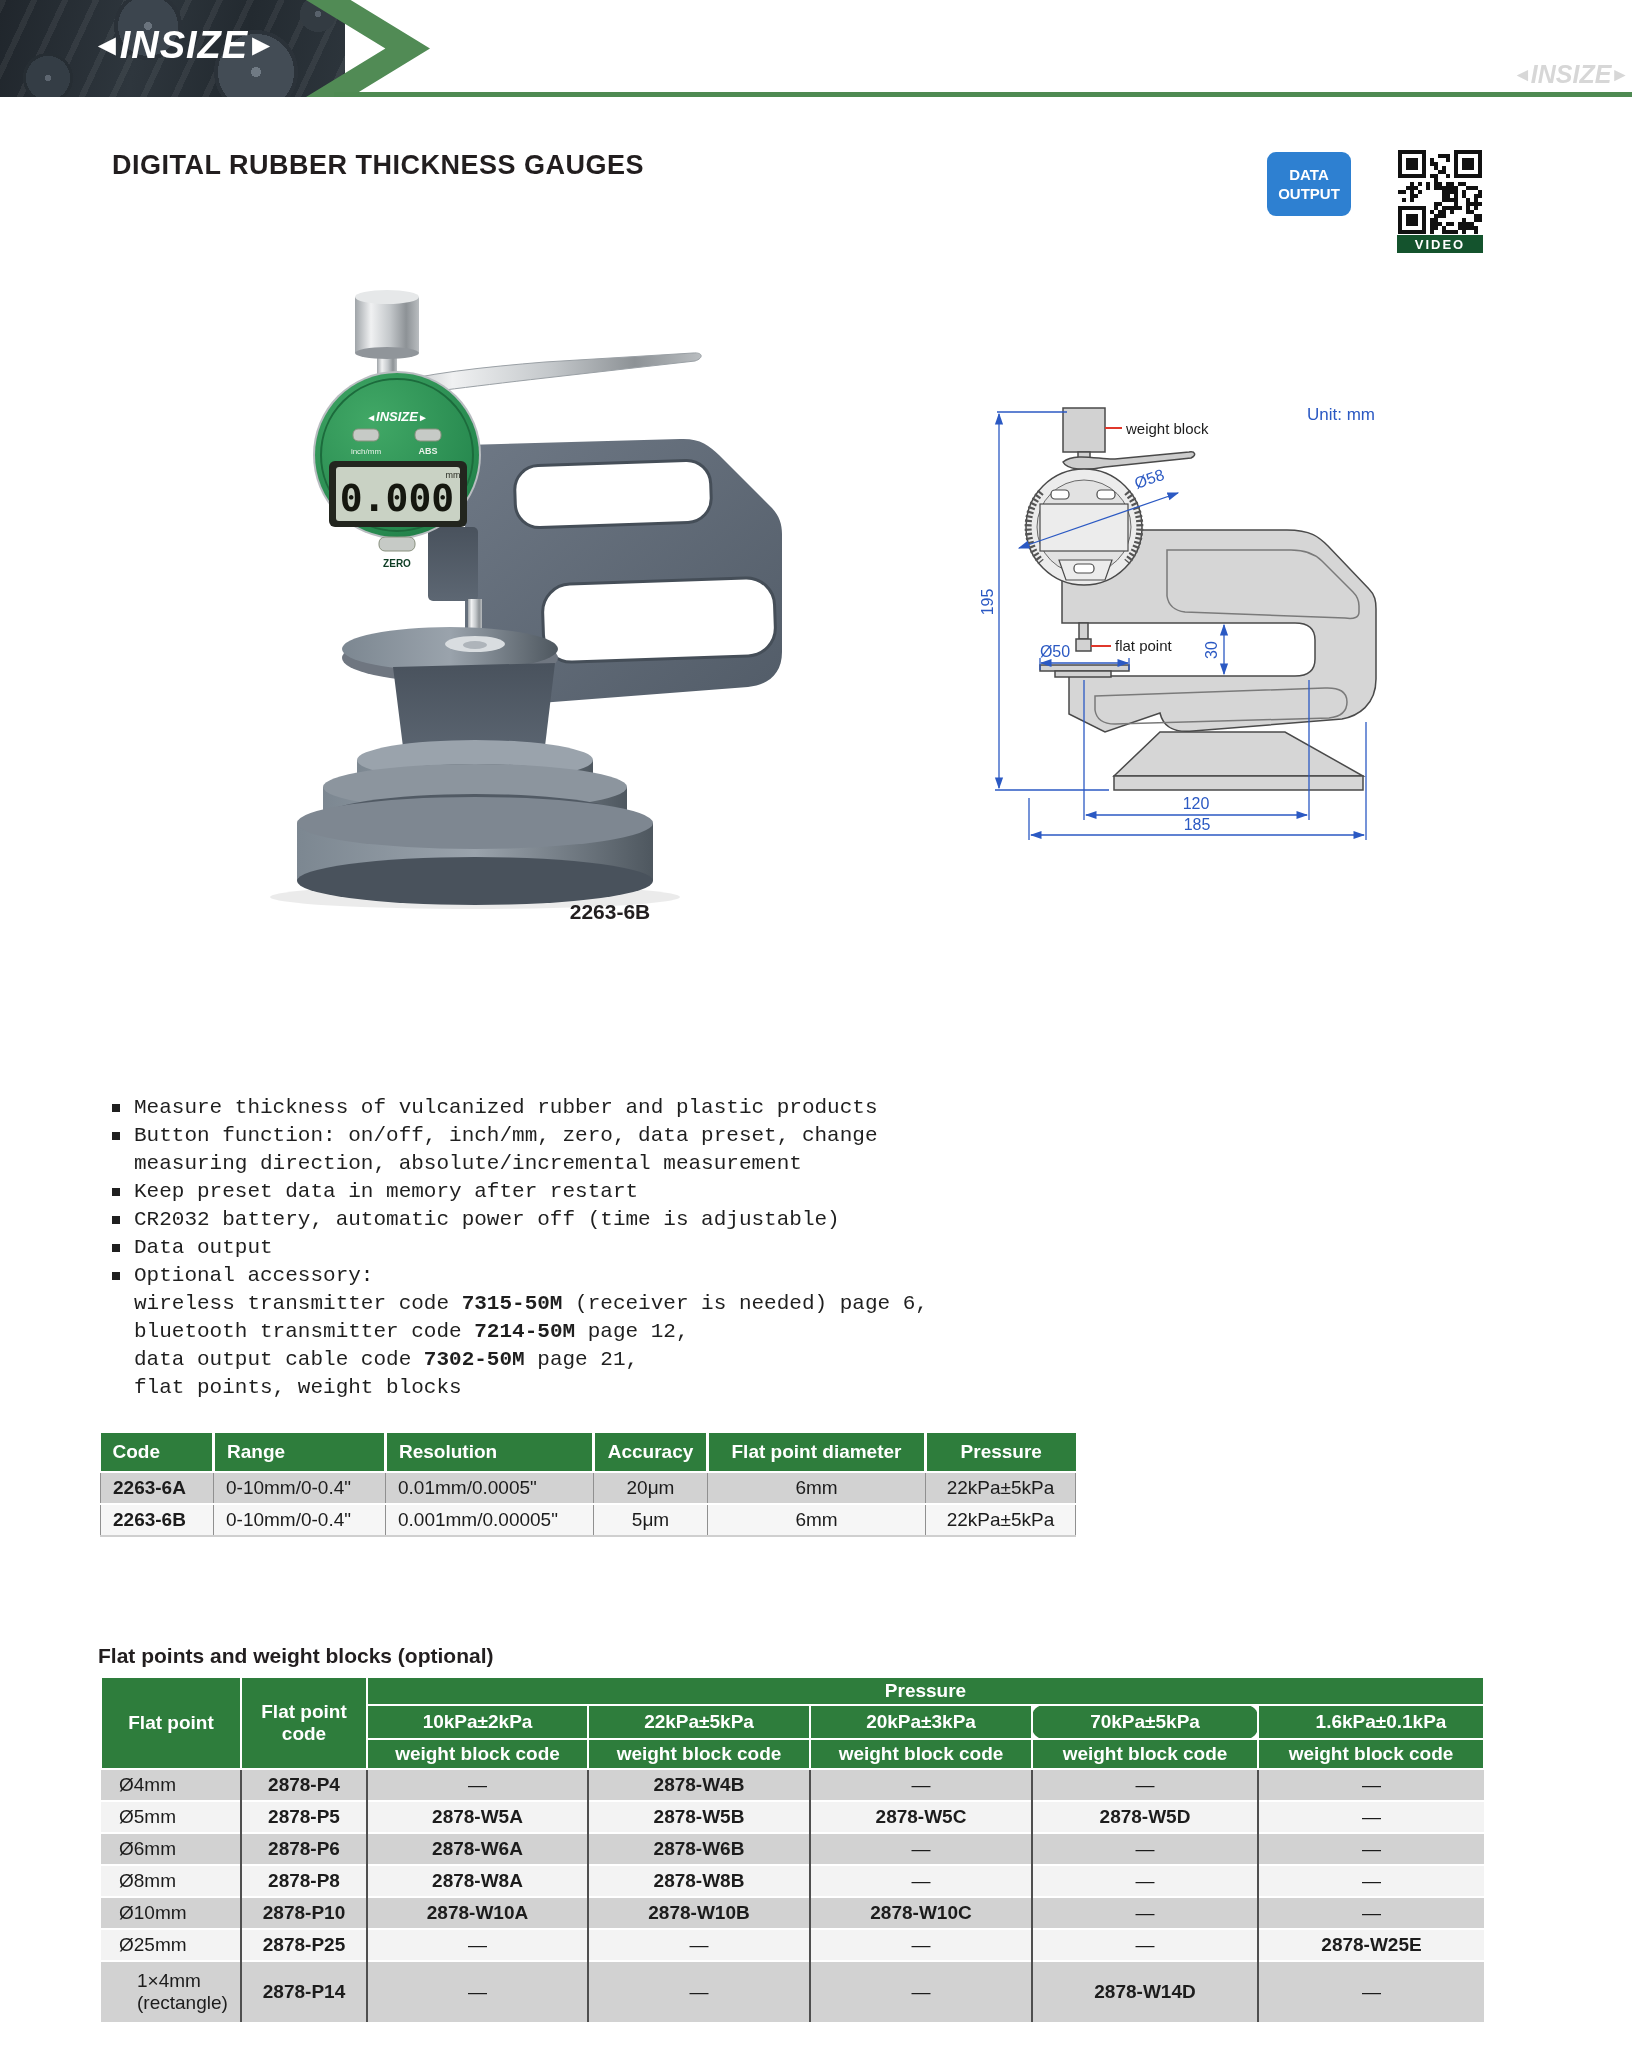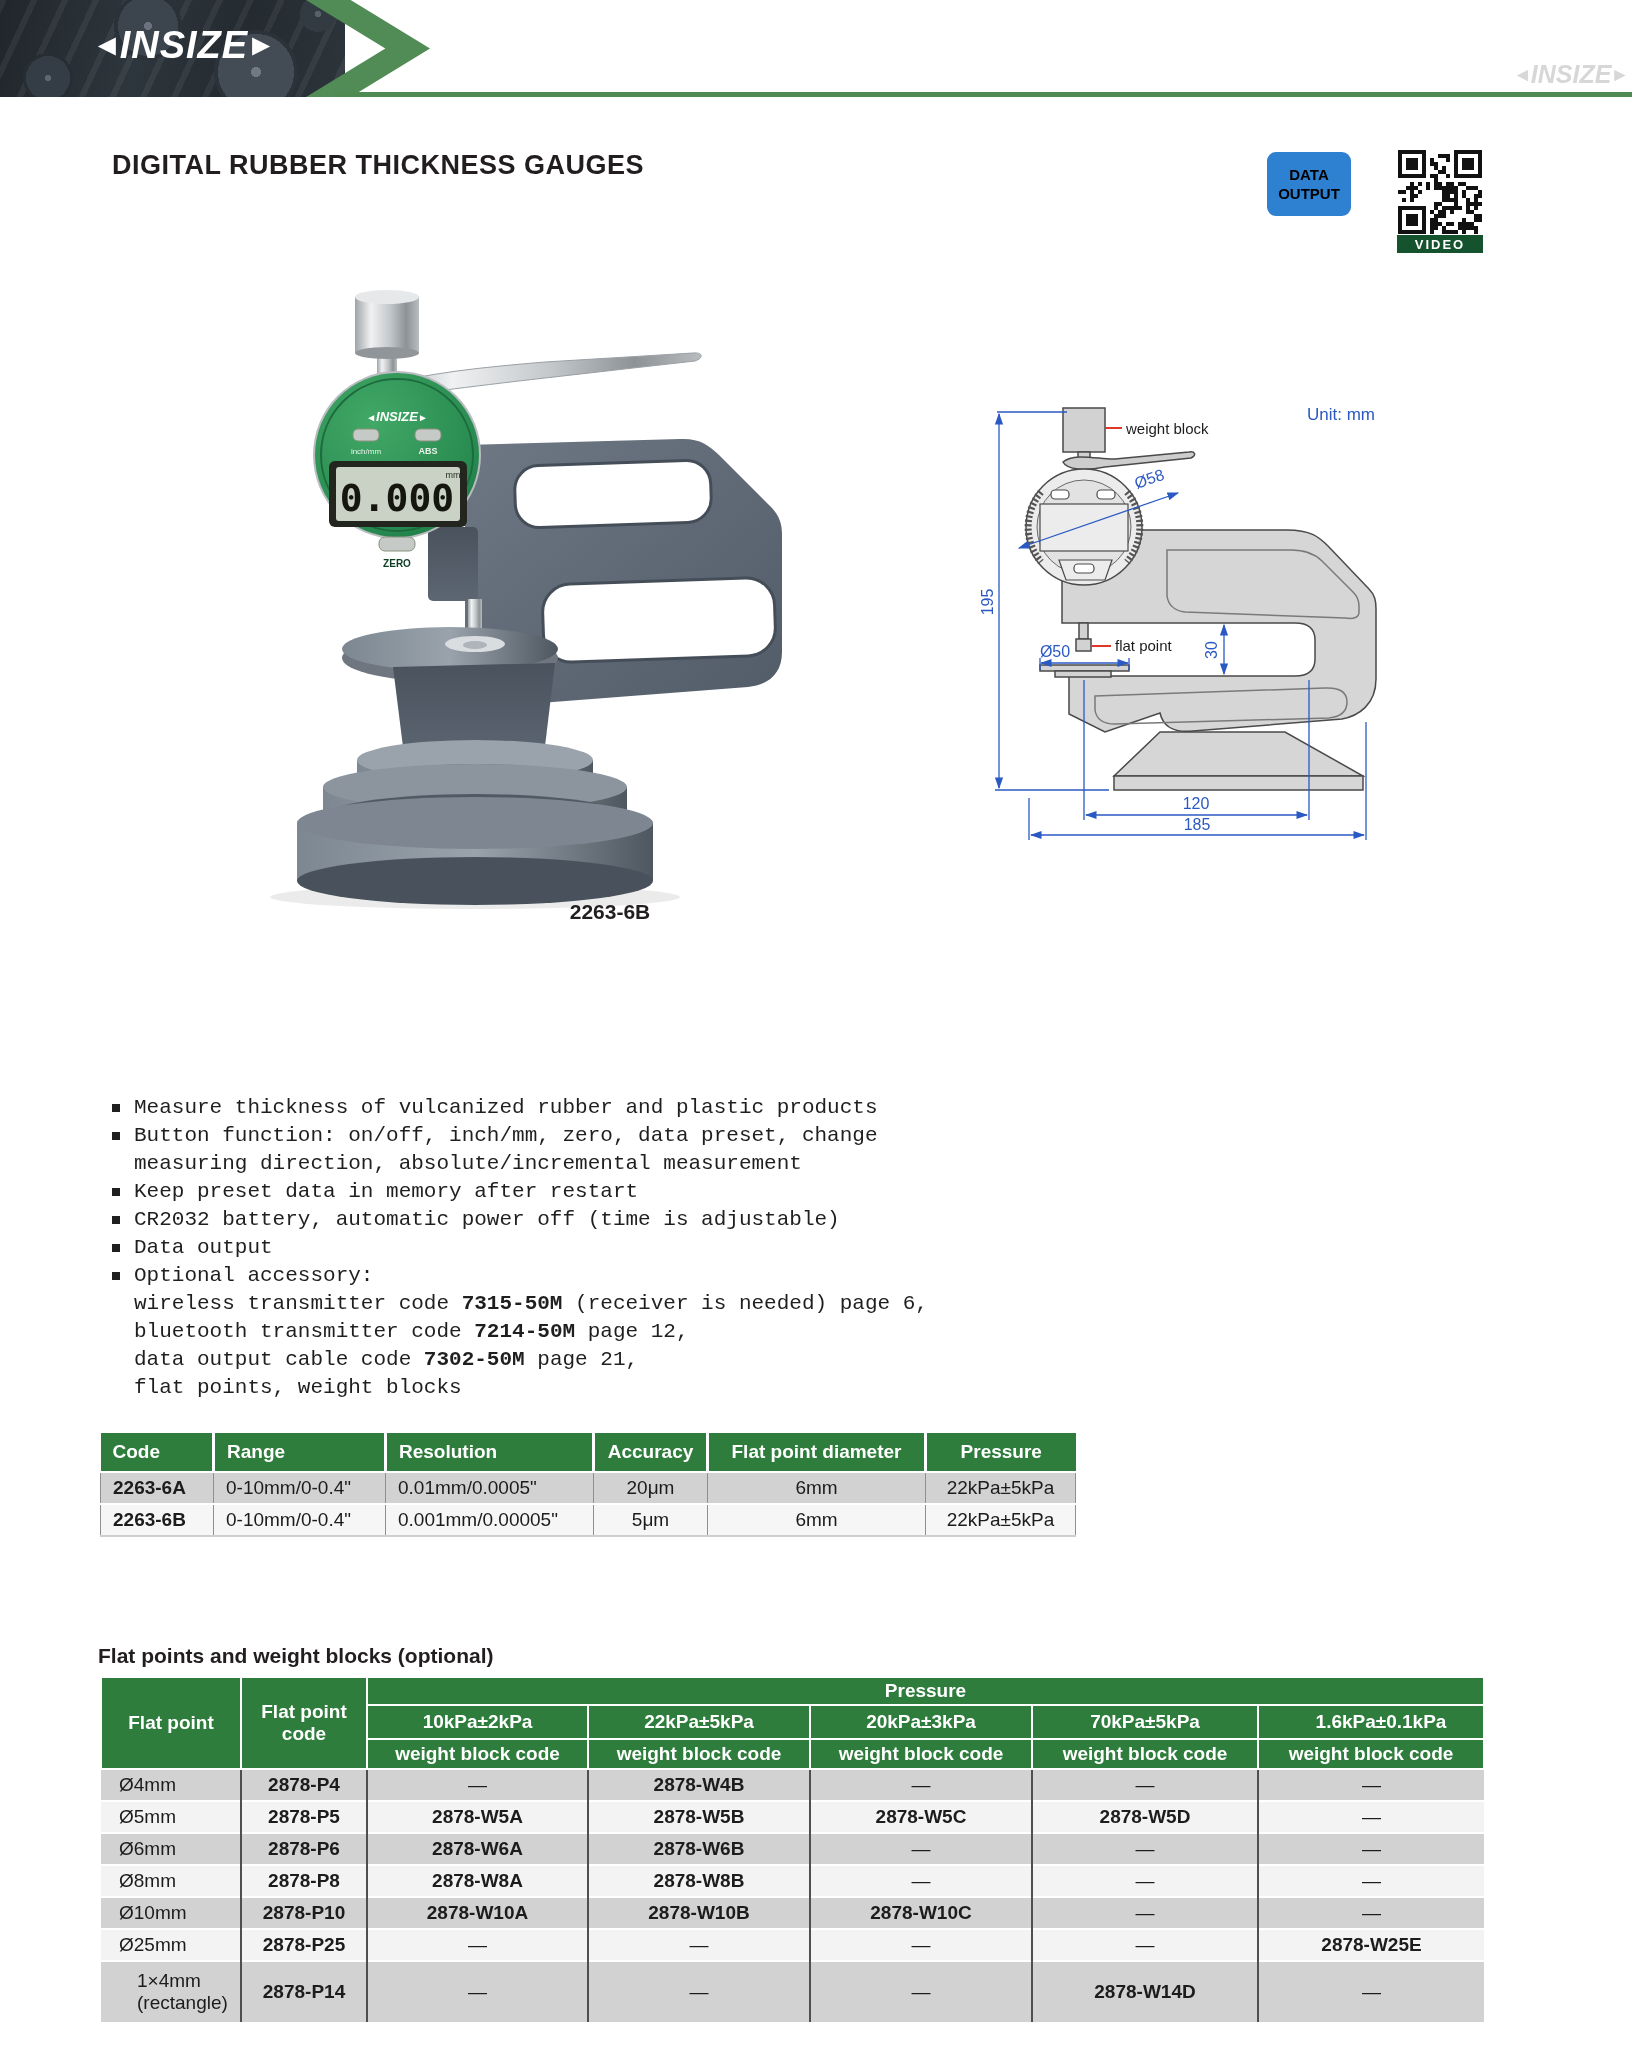--- a/index.html
+++ b/index.html
@@ -23,21 +23,21 @@
     clip-path:polygon(0 0,36% 0,100% 50%,36% 100%,0 100%,64% 50%);}
   .green-line{position:absolute;left:334px;top:92px;width:1298px;height:5px;background:#4e8a52;}
   .watermark{position:absolute;left:1513px;top:62px;width:122px;overflow:hidden;display:flex;align-items:center;
     color:#d7d7d7;font-style:italic;font-weight:bold;white-space:nowrap;}
   .watermark .ar{font-size:19px;font-style:normal;line-height:1;}
   .watermark .tx{font-size:25px;line-height:1;margin:0 -1px;}
 
   
   .page-title{position:absolute;left:112px;top:150px;font-size:27px;font-weight:bold;color:#221e1f;letter-spacing:.5px;}
   .badge-data{position:absolute;left:1267px;top:152px;width:84px;height:64px;border-radius:9px;background:#2e80d1;
-    color:#000000;font-size:15px;font-weight:bold;display:flex;flex-direction:column;align-items:center;justify-content:center;line-height:1.3;}
+    color:#ffffff;font-size:15px;font-weight:bold;display:flex;flex-direction:column;align-items:center;justify-content:center;line-height:1.3;}
   .qr-wrap{position:absolute;left:1397px;top:149px;width:86px;}
   .qr-wrap svg{display:block;background:#fff;}
   .video-bar{height:18px;background:#14532d;color:#fff;font-size:13px;font-weight:bold;letter-spacing:2px;
     display:flex;align-items:center;justify-content:center;}
 
   
   .product-photo{position:absolute;left:225px;top:215px;width:580px;height:700px;}
   .model-caption{position:absolute;left:520px;top:900px;width:180px;text-align:center;font-size:21px;font-weight:bold;color:#231f20;}
   .diagram{position:absolute;left:955px;top:380px;width:480px;height:490px;}
 
@@ -536,21 +536,21 @@
     <thead>
         <tr>
           <th rowspan="3" style="height: 26px;">Flat point</th>
           <th rowspan="3">Flat point code</th>
           <th colspan="5" style="height: 26px;">Pressure</th>
         </tr>
         <tr>
           <th style="height: 32px;">10kPa±2kPa</th>
           <th style="height: 32px;">22kPa±5kPa</th>
           <th style="height: 32px;">20kPa±3kPa</th>
-          <th style="height: 32px;">70kPa±5kPa</th>
+          <th style="height: 32px; border-radius: 12px;">70kPa±5kPa</th>
           <th style="height: 32px; padding-left: 24px;">1.6kPa±0.1kPa</th>
         </tr>
         <tr>
           <th style="height: 28px;">weight block code</th>
           <th style="height: 28px;">weight block code</th>
           <th style="height: 28px;">weight block code</th>
           <th style="height: 28px;">weight block code</th>
           <th style="height: 28px;">weight block code</th>
         </tr>
       </thead>

